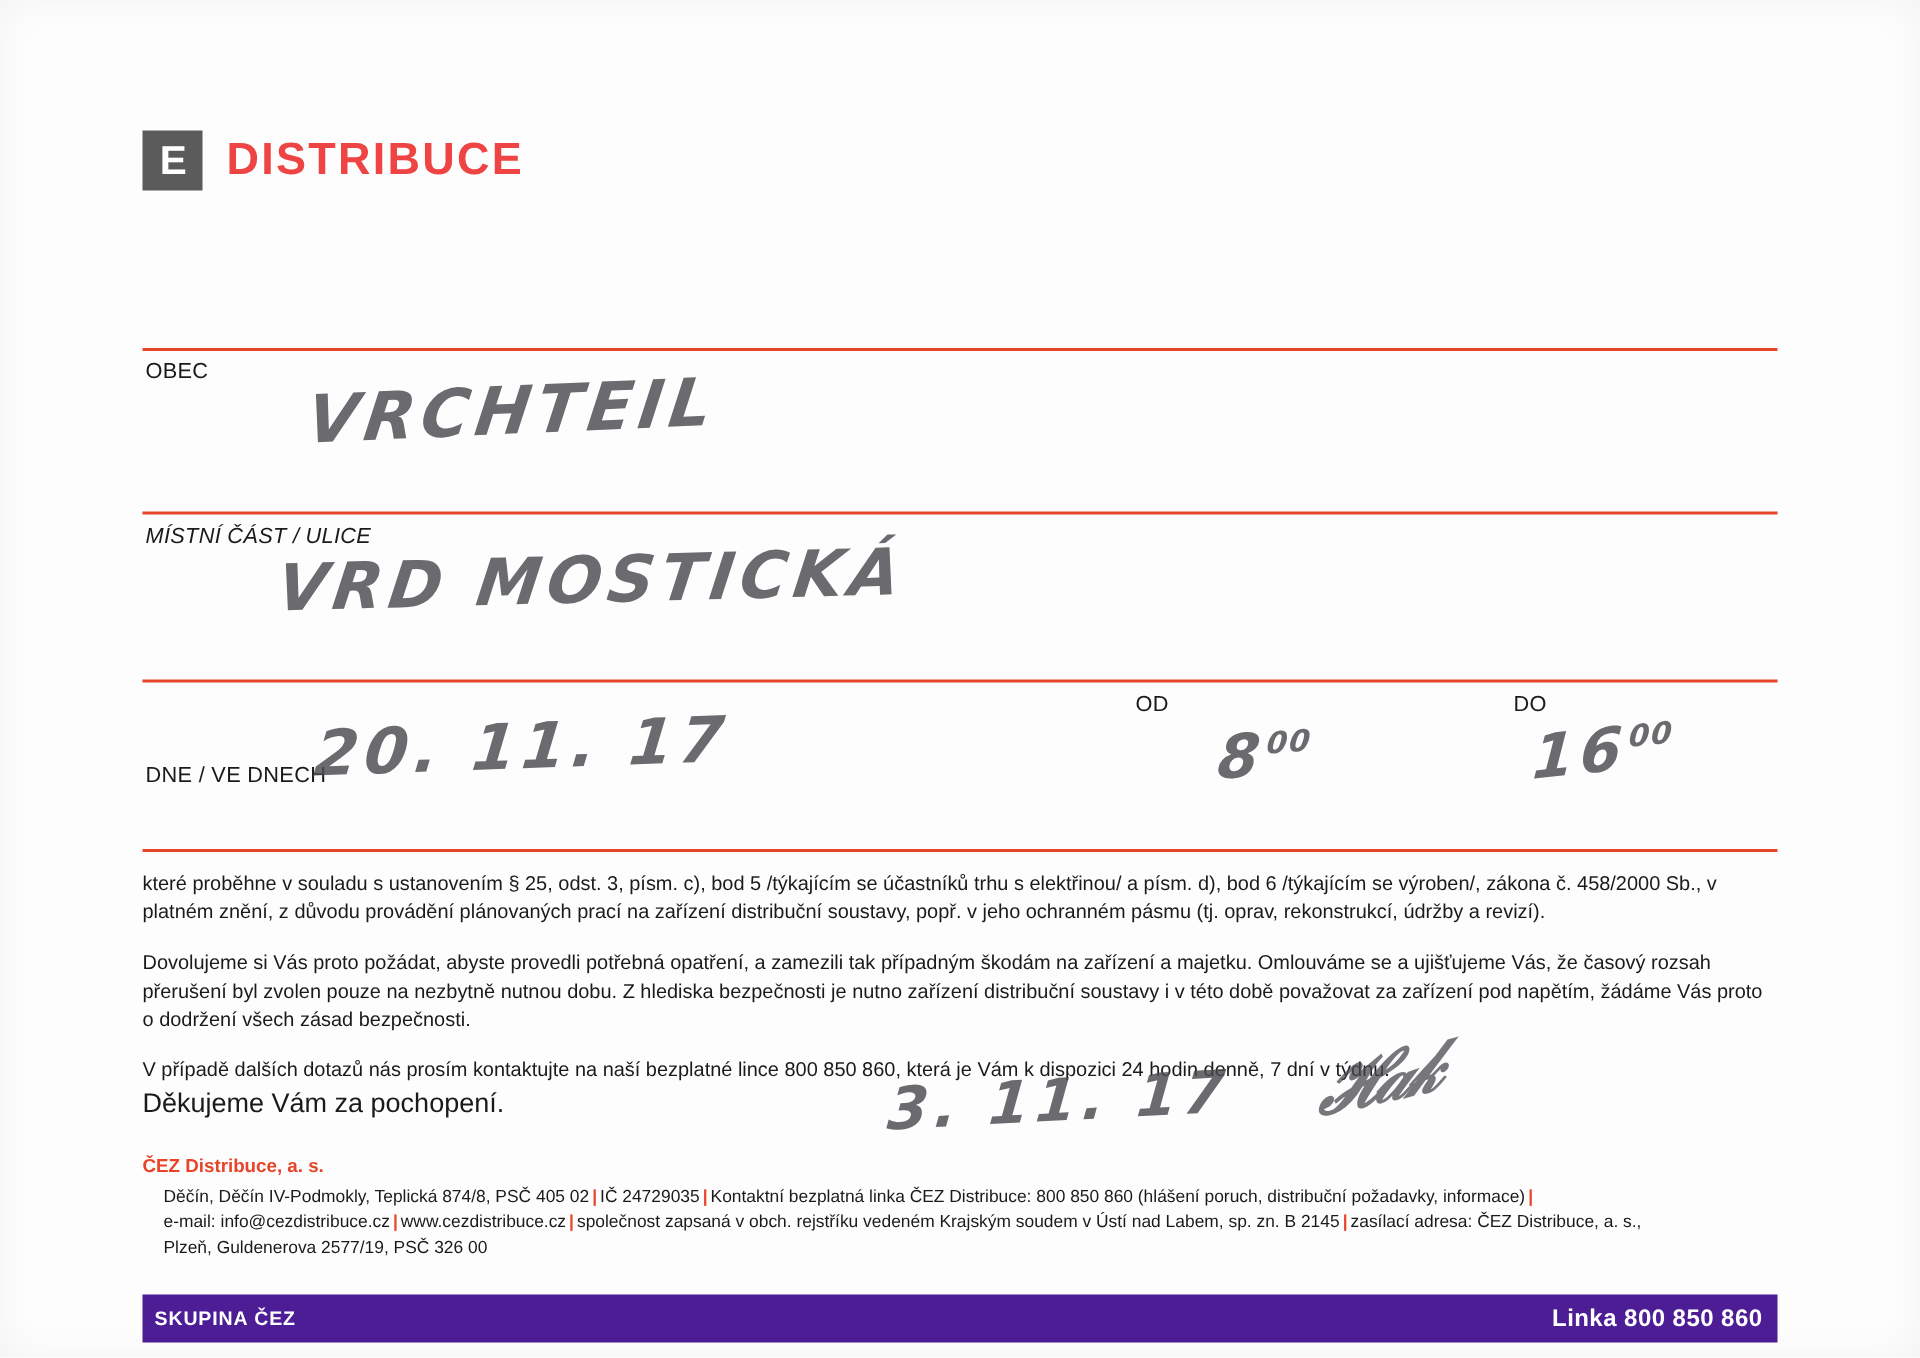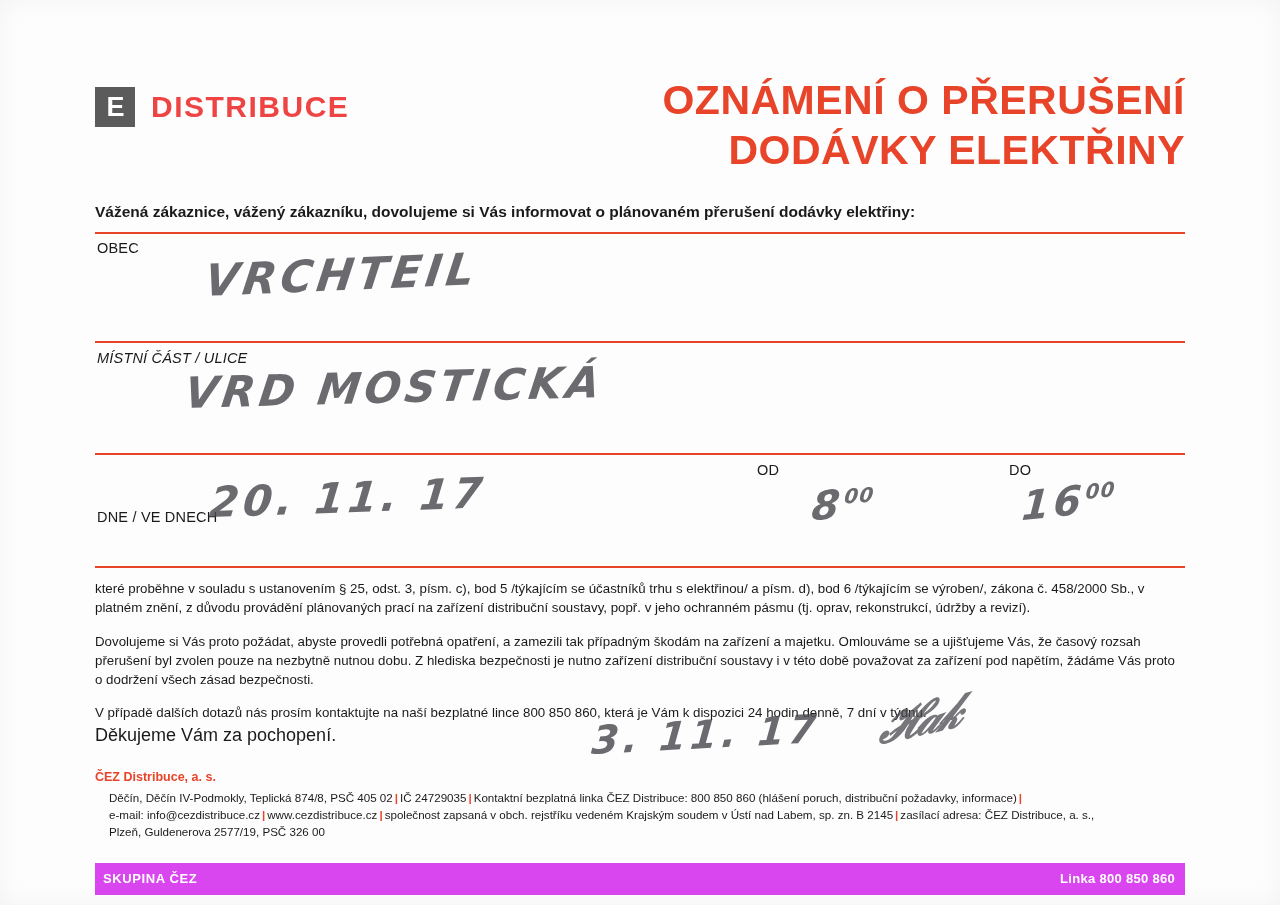--- a/index.html
+++ b/index.html
@@ -198,36 +198,36 @@
     color: #1a1a1a;
   }
   .sep { color: #e8442a; font-weight: bold; padding: 0 2px; }
 
   .bottom-bar {
     position: absolute;
     left: 95px;
     top: 863px;
     width: 1090px;
     height: 32px;
-    background: #d946ef;
+    background: #4c1d95;
     color: #ffffff;
   }
   .bottom-left {
     position: absolute;
     left: 8px;
     top: 8px;
     font-size: 13px;
     font-weight: bold;
     letter-spacing: 0.6px;
   }
   .bottom-right {
     position: absolute;
     right: 10px;
     top: 8px;
-    font-size: 13px;
+    font-size: 16px;
     font-weight: bold;
     letter-spacing: 0.3px;
   }
 
   
   .scan-edge {
     position: absolute;
     left: 0; top: 0; right: 0; bottom: 0;
     pointer-events: none;
     box-shadow: inset 0 0 26px rgba(0,0,0,0.045);
@@ -236,27 +236,22 @@
 </head>
 <body>
 
 <div class="page">
 
   <div class="header">
     <div class="logo-block">
       <div class="logo-mark">E</div>
       <div class="logo-word">DISTRIBUCE</div>
     </div>
-    <div class="doc-title">
-      <div>OZNÁMENÍ O PŘERUŠENÍ</div>
-      <div>DODÁVKY ELEKTŘINY</div>
-    </div>
-  </div>
-
-  <div class="intro">Vážená zákaznice, vážený zákazníku, dovolujeme si Vás informovat o plánovaném přerušení dodávky elektřiny:</div>
+  </div>
+
 
   <div class="rule r1"></div>
   <div class="rule r2"></div>
   <div class="rule r3"></div>
   <div class="rule r4"></div>
 
   <div class="field-label fl-obec">OBEC</div>
   <div class="hw hw-obec">VRCHTEIL</div>
 
   <div class="field-label fl-ulice">MÍSTNÍ ČÁST / ULICE</div>

